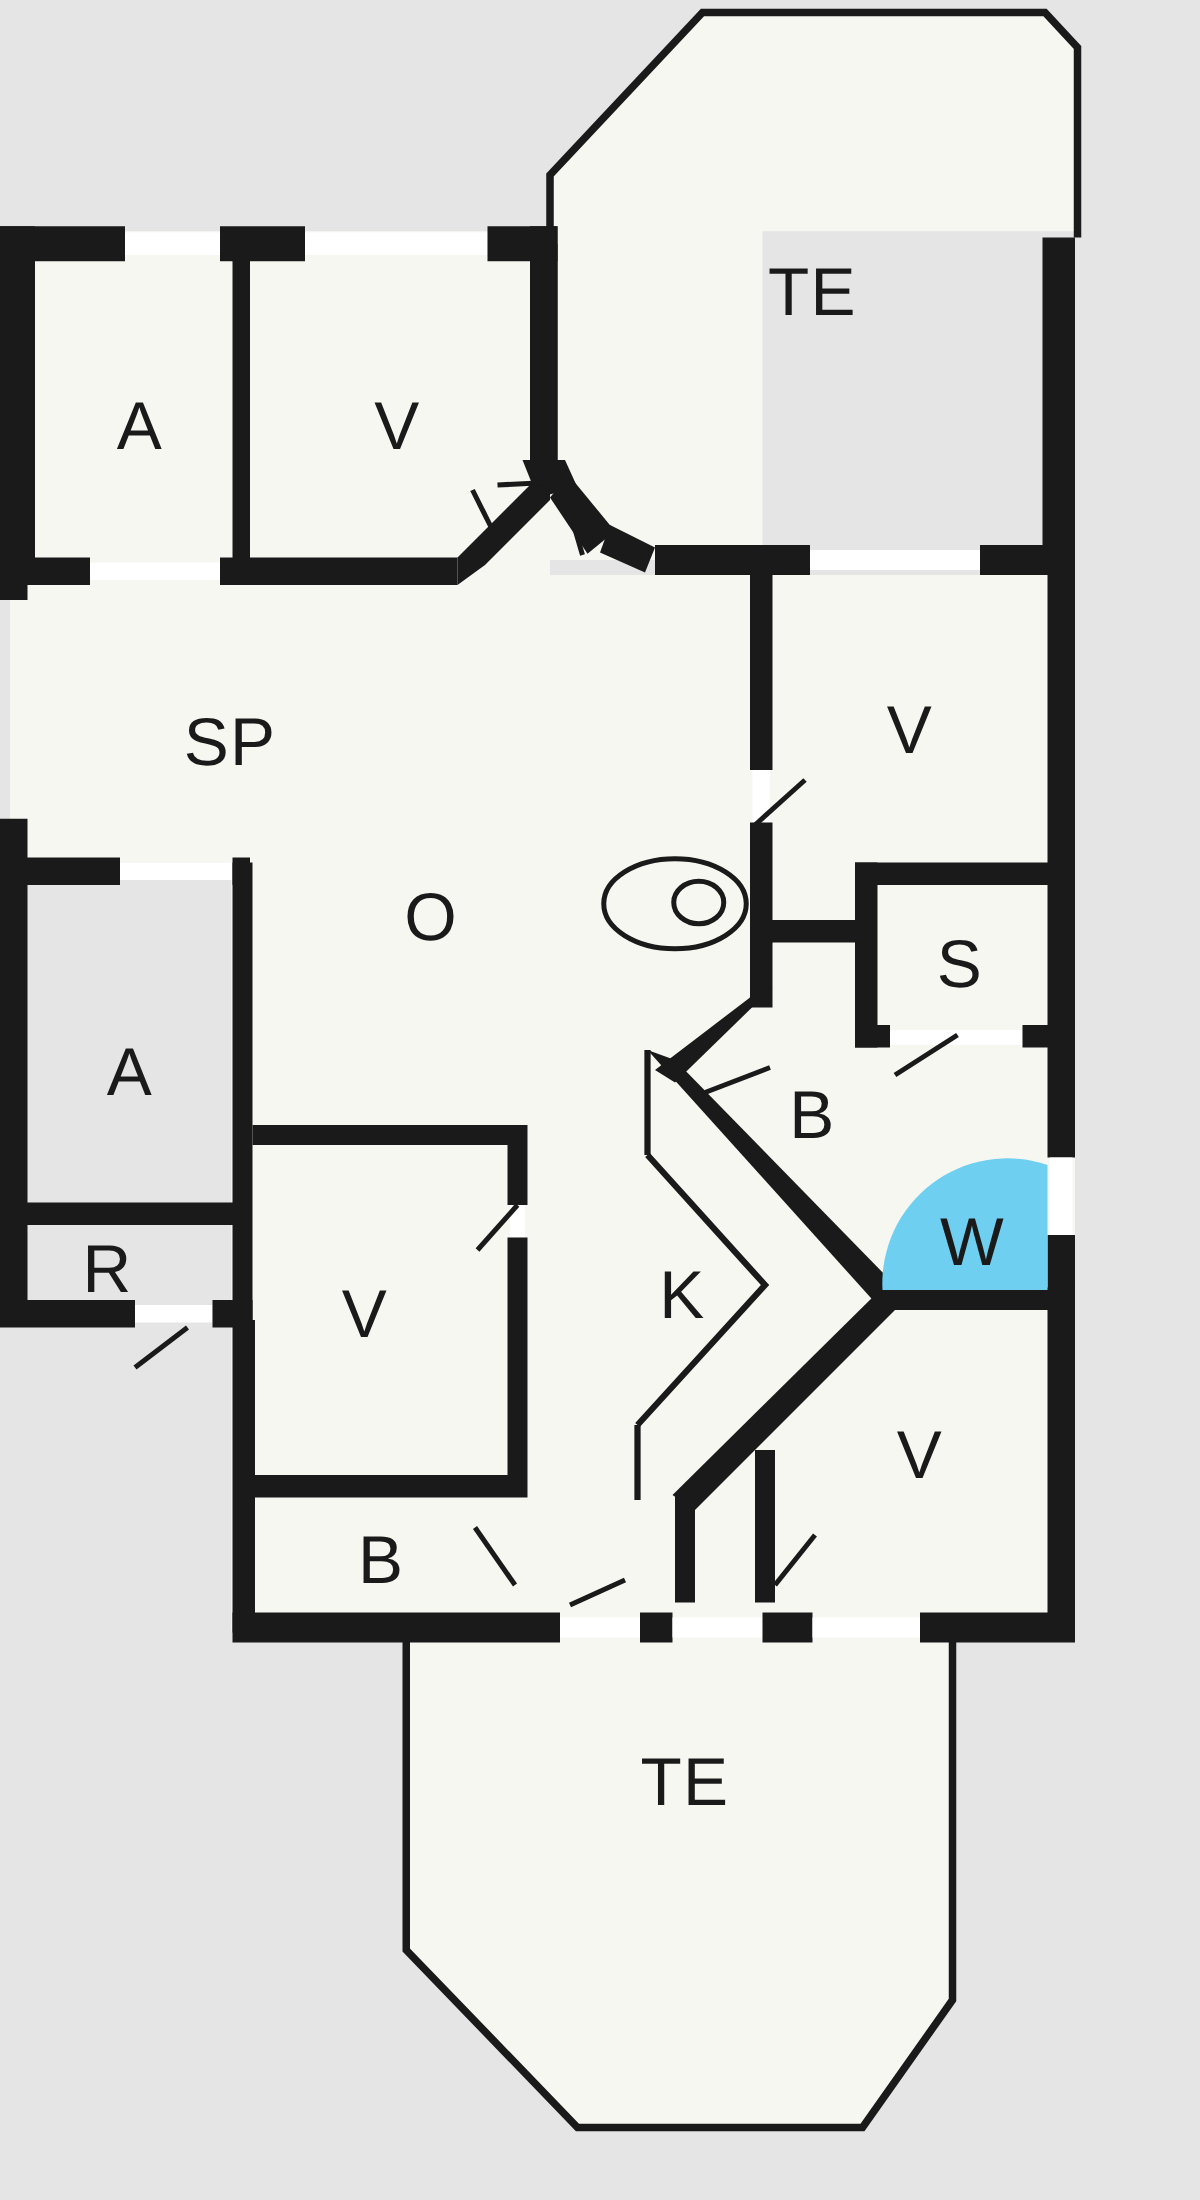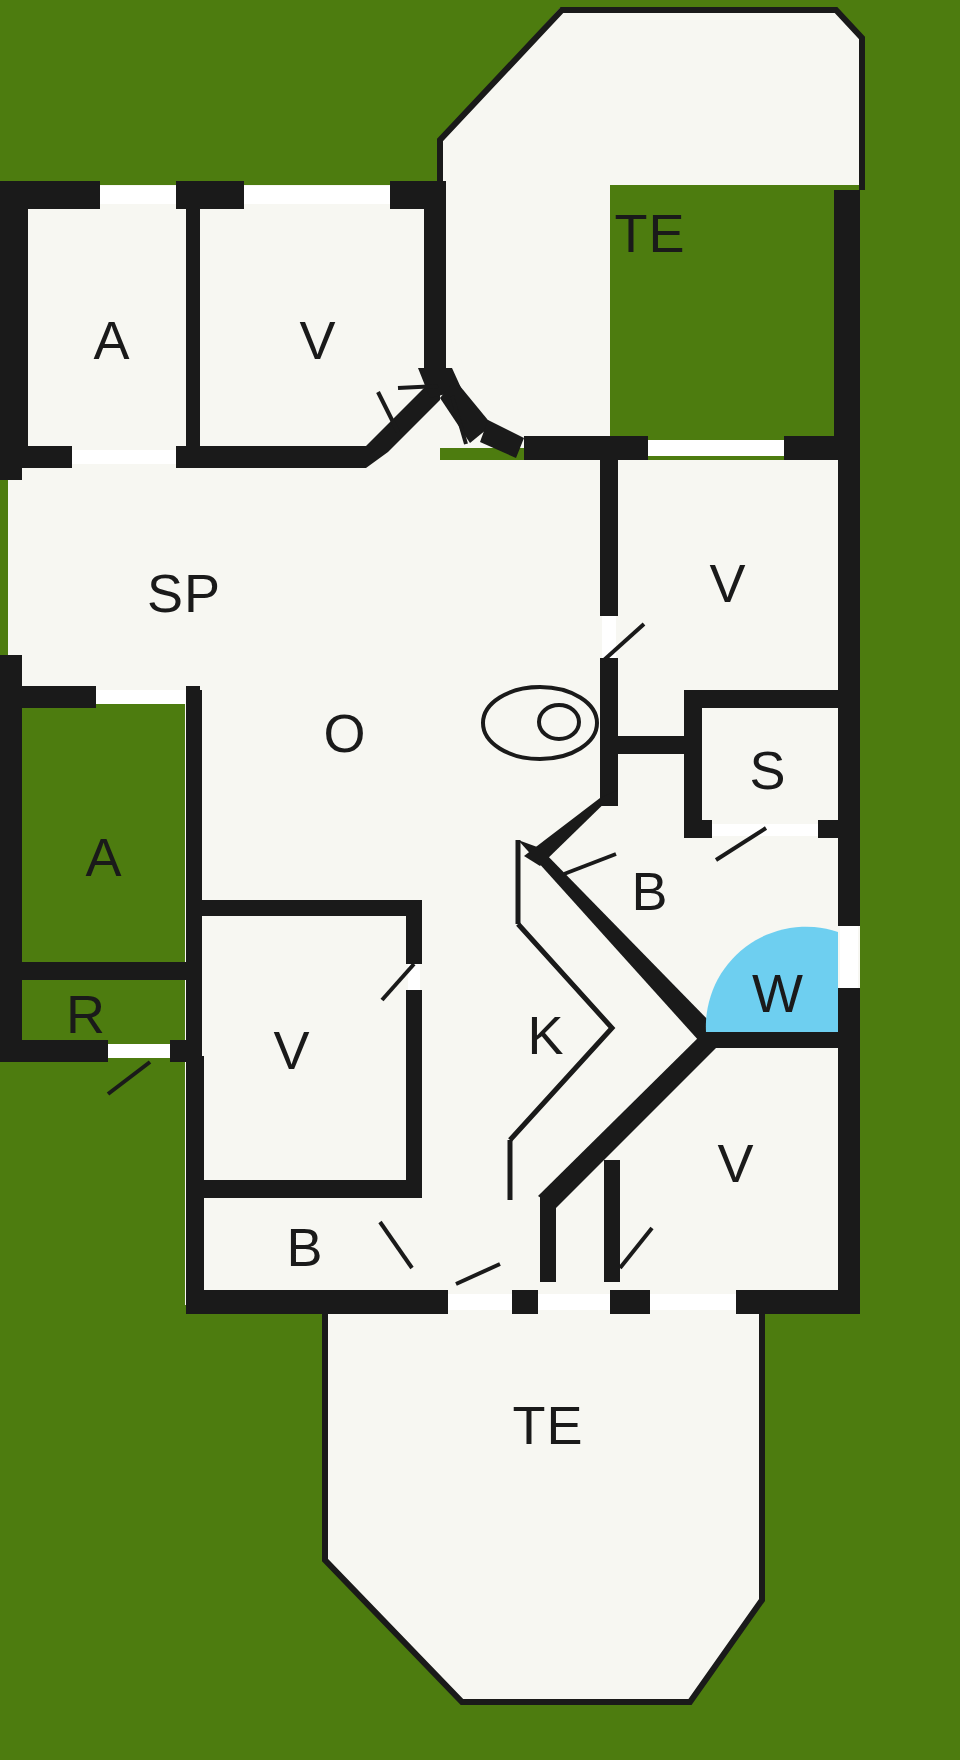--- a/index.html
+++ b/index.html
@@ -1,17 +1,17 @@
 <!DOCTYPE html>
 <html><head>
 <meta charset="utf-8">
 <style>
   html,body{margin:0;padding:0;background:#ffffff;}
   body{font-family:"Liberation Sans",sans-serif;}
-  #plan-root{position:relative;width:960px;height:1760px;background:#4d7c0f;overflow:hidden;}
+  #plan-root{position:relative;width:960px;height:1760px;background:#e5e5e5;overflow:hidden;}
   #plan-svg{position:absolute;left:0;top:0;width:960px;height:1760px;display:block;}
   .rm-label{font-family:"Liberation Sans",sans-serif;font-size:54px;fill:#1a1a1a;letter-spacing:1px;}
 </style>
 </head>
 <body>
 
 <div id="plan-root">
 
   <svg id="plan-svg" viewBox="0 0 960 1760" xmlns="http://www.w3.org/2000/svg">
 

